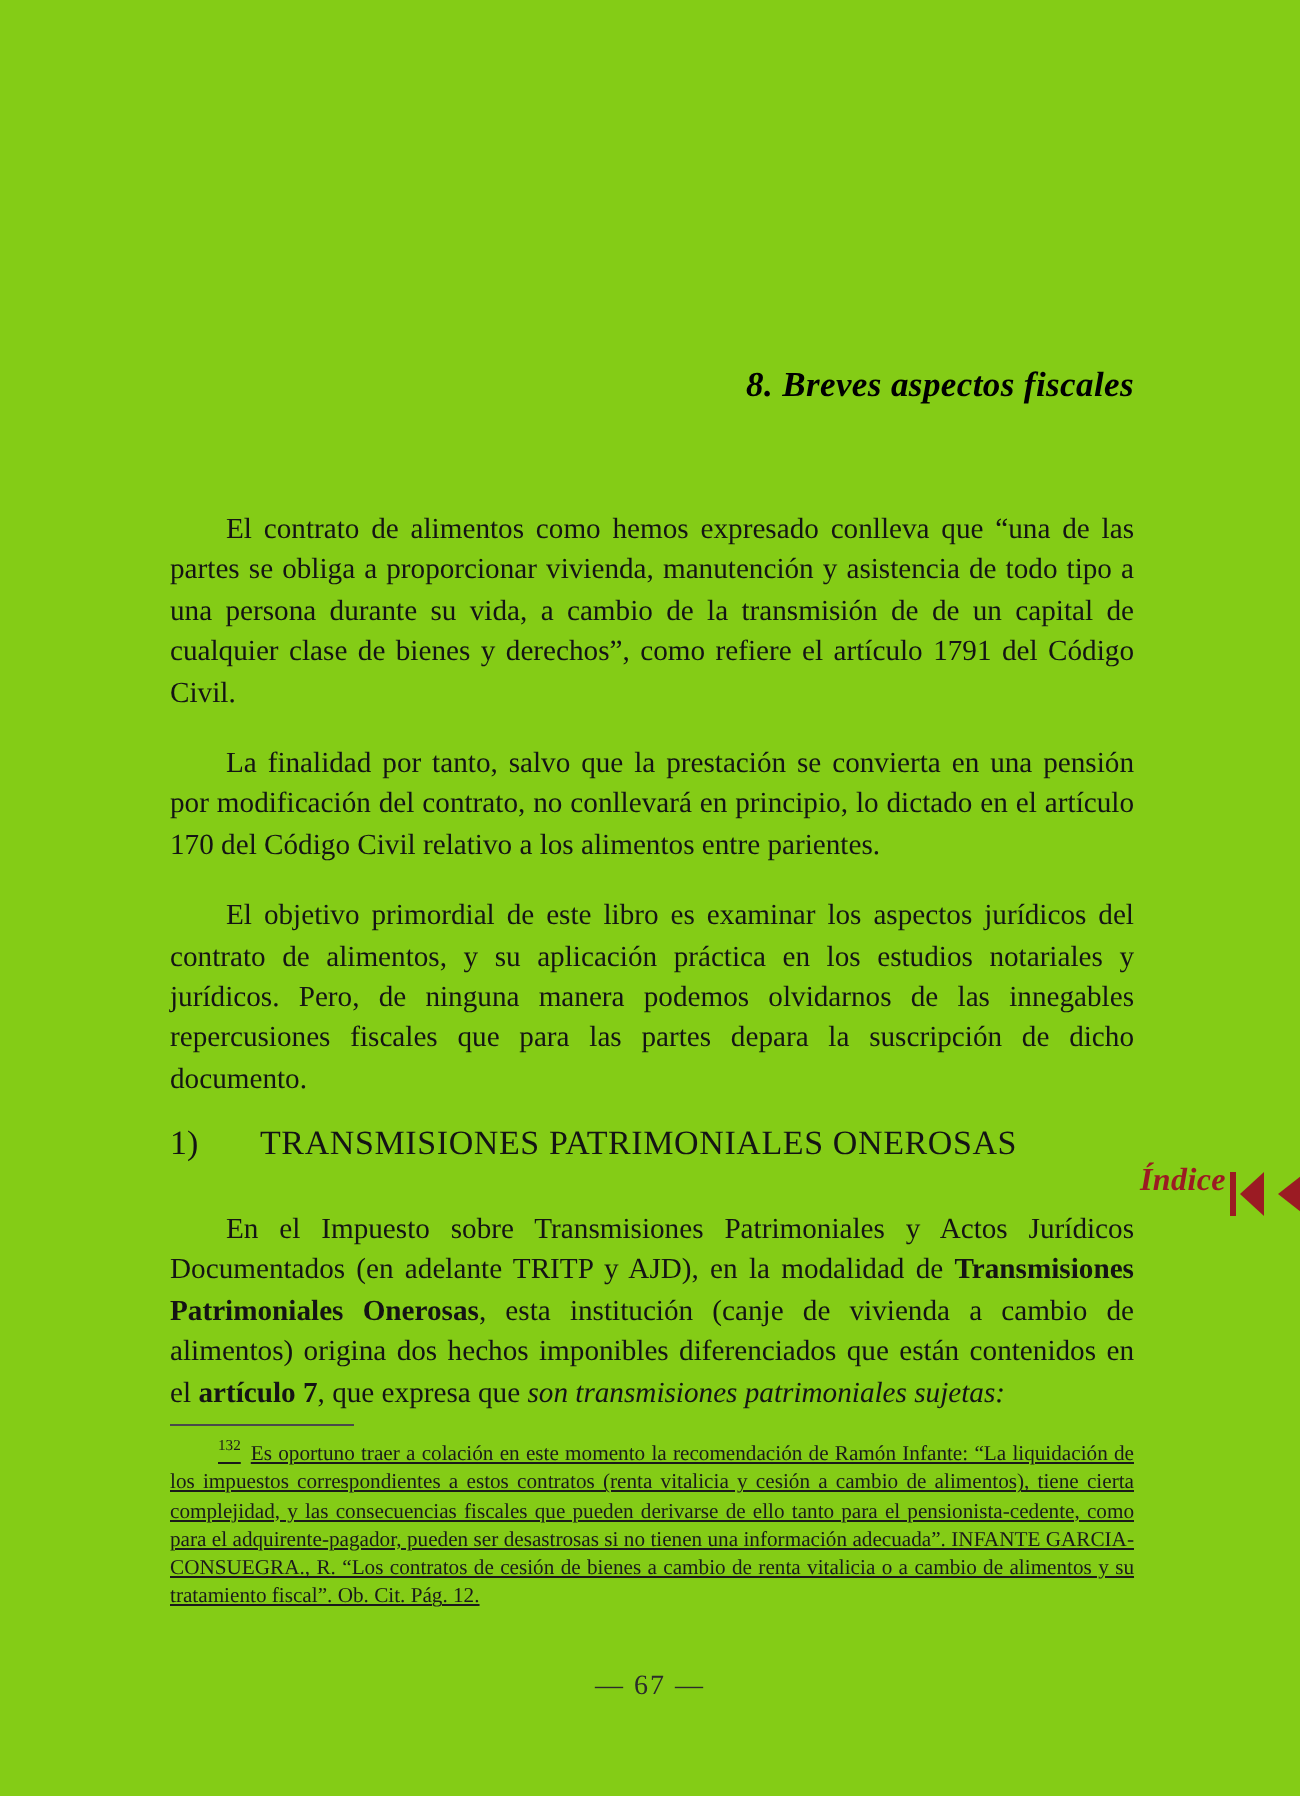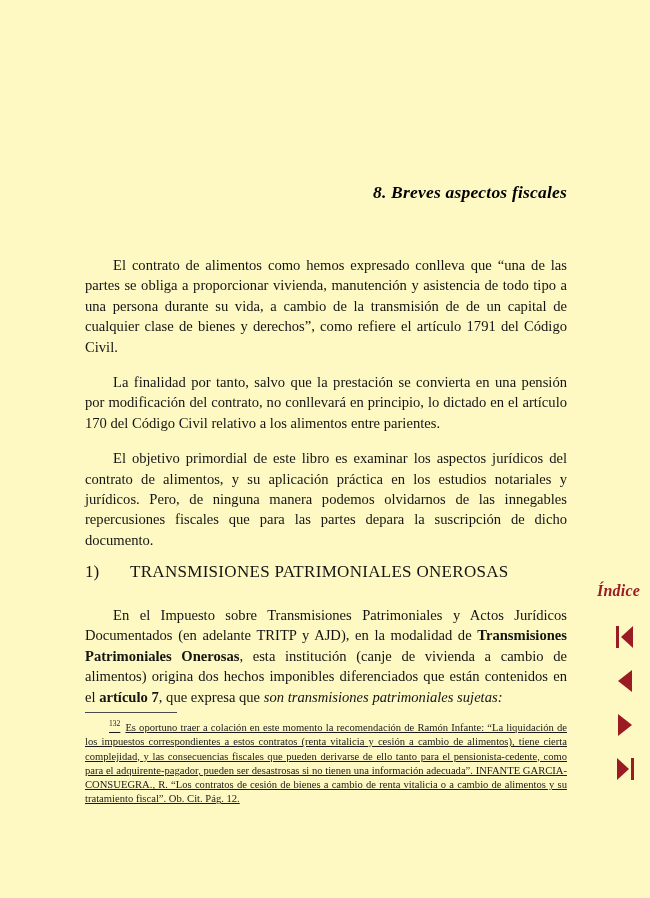--- a/index.html
+++ b/index.html
@@ -12,21 +12,21 @@
     height: 898px;
     position: relative;
     font-family: "Liberation Serif", "DejaVu Serif", serif;
     color: #1a1a1a;
     overflow: hidden;
   }
 
   .page {
     position: absolute;
     inset: 0;
-    background: #fef9c3;
+    background: #84cc16;
     padding-left: 28px;
   }
 
   
   .chapter-title {
     position: absolute;
     left: 85px;
     top: 182px;
     width: 482px;
     text-align: right;
@@ -133,22 +133,22 @@
     letter-spacing: 1px;
   }
 
   
   .side-nav {
     position: absolute;
     left: 570px;
     top: 582px;
     width: 70px;
     display: flex;
-    flex-direction: column;
-    align-items: flex-end;
+    flex-direction: row;
+    align-items: flex-start;
   }
   .side-nav-title {
     font-size: 16px;
     font-weight: bold;
     font-style: italic;
     color: #9B1B23;
     margin-bottom: 22px;
     letter-spacing: 0.2px;
   }
   .nav-btn {
@@ -182,20 +182,21 @@
 
   <div class="body-block-2">
     <p class="para" id="p5">En el Impuesto sobre Transmisiones Patrimoniales y Actos Jurídicos Documentados (en adelante TRITP y AJD), en la modalidad de <b>Transmisiones Patrimoniales Onerosas</b>, esta institución (canje de vivienda a cambio de alimentos) origina dos hechos imponibles diferenciados que están contenidos en el <b>artículo 7</b>, que expresa que <i>son transmisiones patrimoniales sujetas:</i></p>
   </div>
 
   <div class="footnote-area">
     <div class="footnote-rule"></div>
     <p class="footnote-text" id="fn1"><sup>132</sup>Es oportuno traer a colación en este momento la recomendación de Ramón Infante: “La liquidación de los impuestos correspondientes a estos contratos (renta vitalicia y cesión a cambio de alimentos), tiene cierta complejidad, y las consecuencias fiscales que pueden derivarse de ello tanto para el pensionista-cedente, como para el adquirente-pagador, pueden ser desastrosas si no tienen una información adecuada”. INFANTE GARCIA-CONSUEGRA., R. “Los contratos de cesión de bienes a cambio de renta vitalicia o a cambio de alimentos y su tratamiento fiscal”. Ob. Cit. Pág. 12.</p>
   </div>
 
+  <div class="page-number">— 67 —</div>
 
   <div class="side-nav">
     <div class="side-nav-title">Índice</div>
 
     <div class="nav-btn">
       <span>
         <svg width="22" height="26" viewBox="0 0 22 26">
           <rect x="2" y="2" width="3" height="22" fill="#9B1B23"></rect>
           <path d="M19 2 L19 24 L7 13 Z" fill="#9B1B23"></path>
         </svg>

